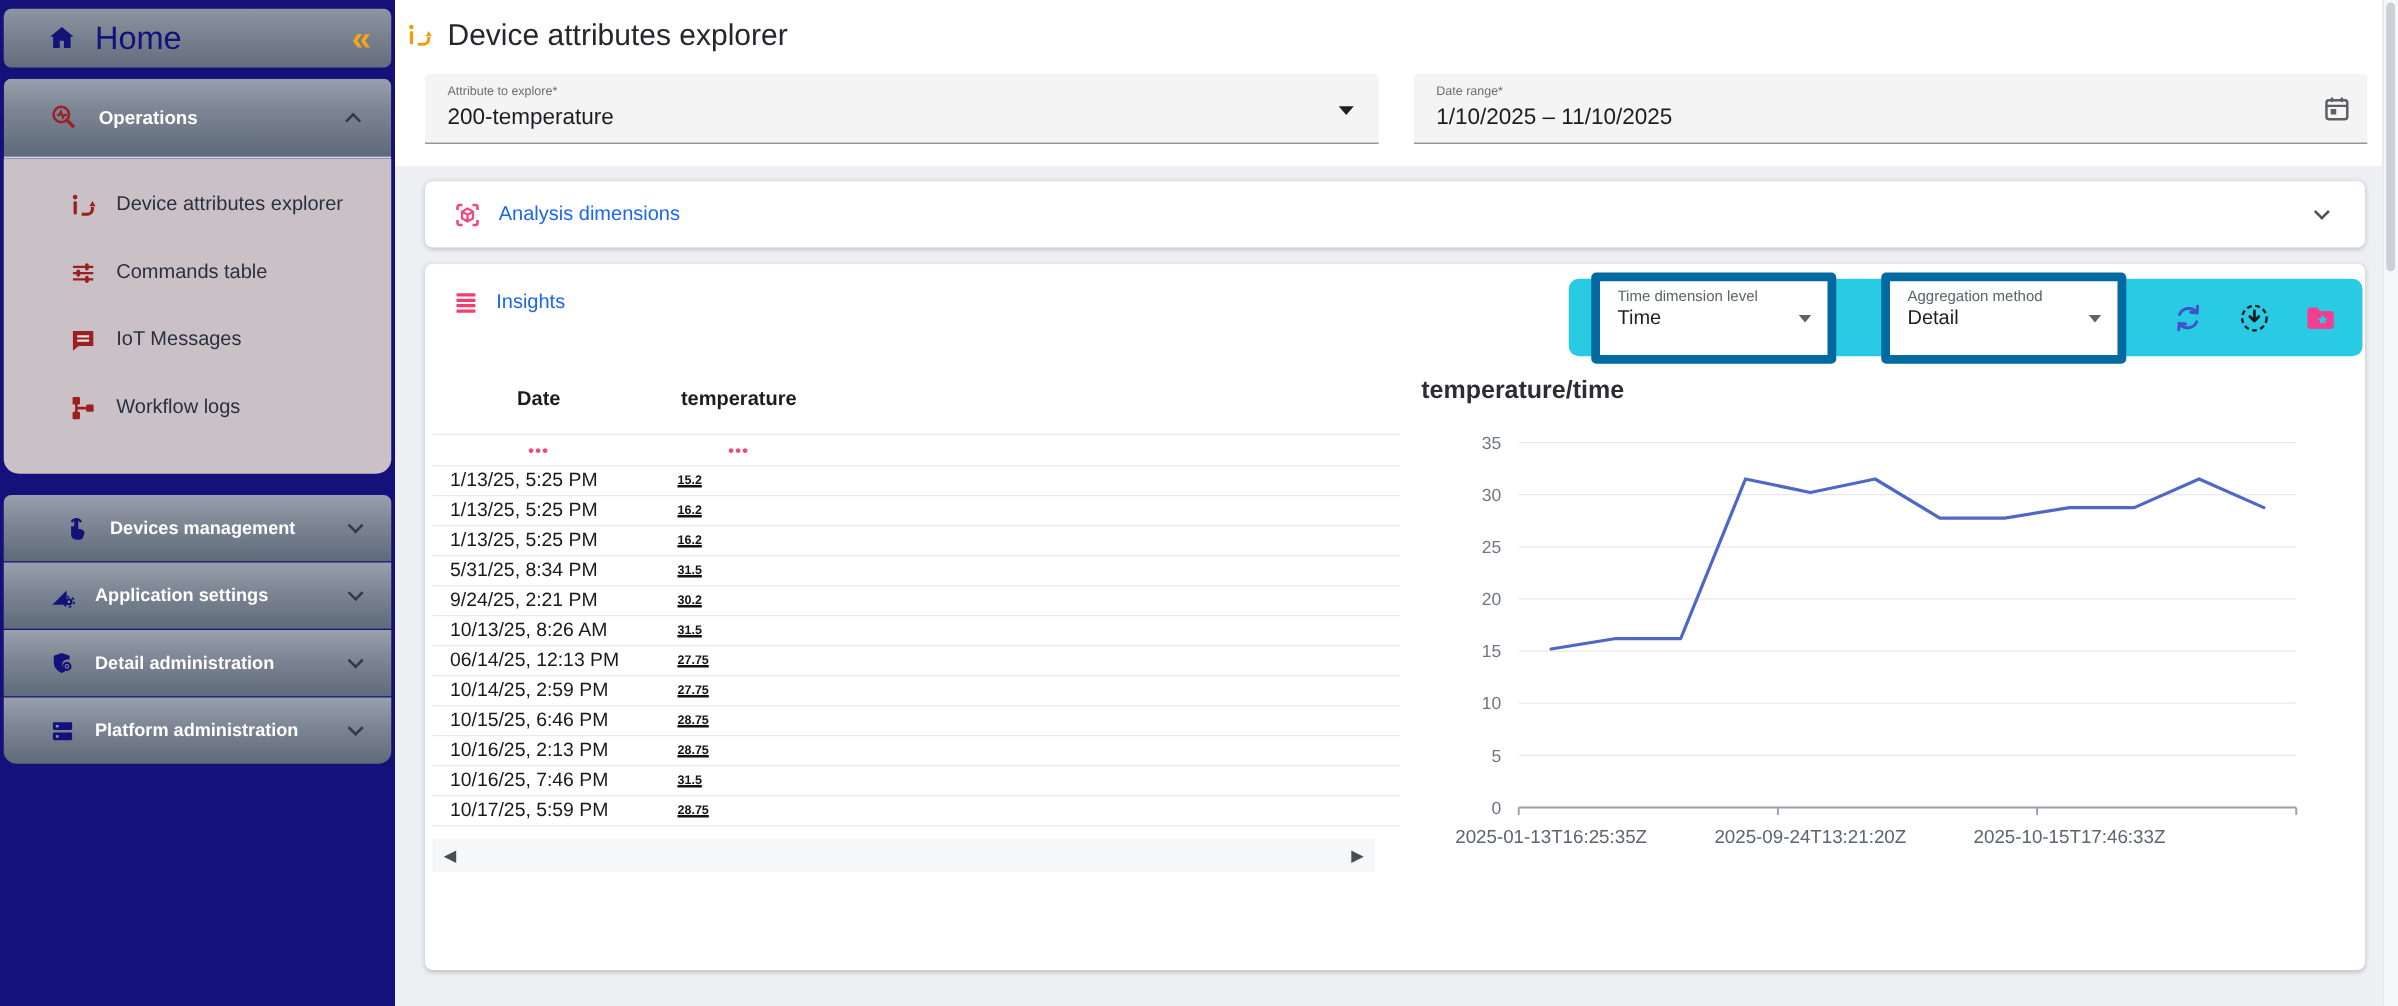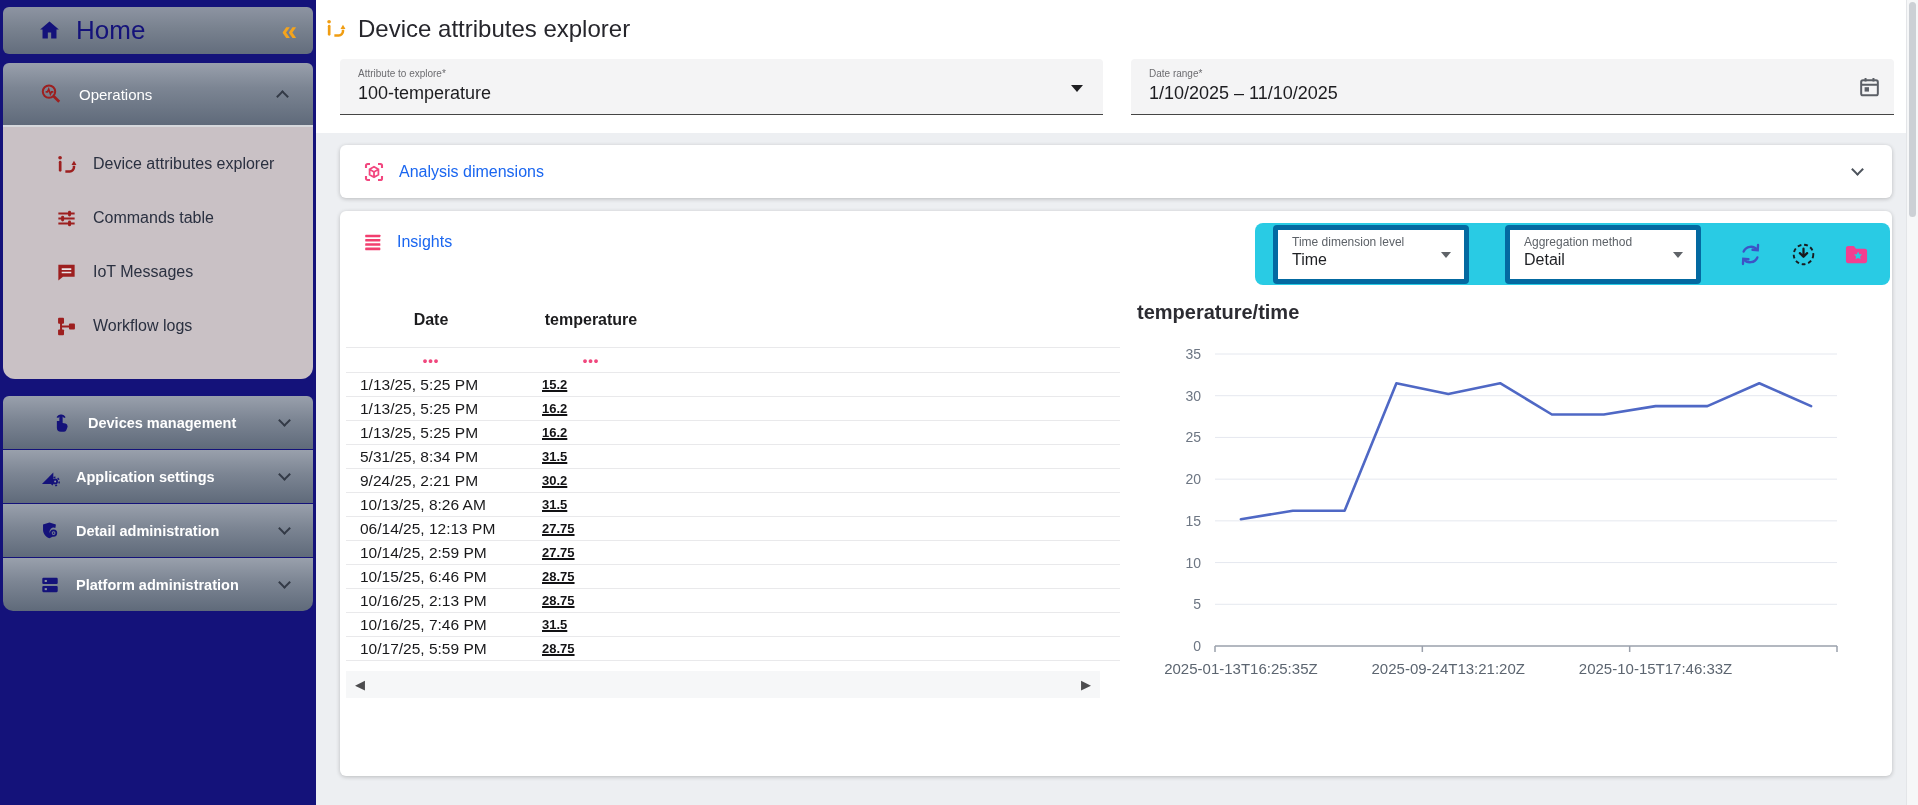--- a/index.html
+++ b/index.html
@@ -11,21 +11,21 @@
     background:#14127a; z-index:5; }
   .home-row { margin:7px 3px 0; height:47px; border-radius:6px;
     background:linear-gradient(180deg,#8d94a2 0%,#79828f 45%,#636d7d 100%);
     display:flex; align-items:center; gap:14px; padding:0 16px 0 34px; cursor:pointer; }
   .home-label { color:#14127a; font-size:26px; font-weight:500; }
   .collapse-glyph { margin-left:auto; color:#f5a41c; font-size:28px; font-weight:700; line-height:1; }
   .ops-row { margin:9px 3px 0; height:64px; border-radius:6px 6px 0 0;
     background:linear-gradient(180deg,#99a0ac 0%,#7c8593 40%,#5f6a7a 100%);
     display:flex; align-items:center; gap:16px; padding:0 26px 0 36px; cursor:pointer;
     border-bottom:2px solid #d6d8dc; }
-  .ops-label { color:#ffffff; font-size:15px; font-weight:400; }
+  .ops-label { color:#ffffff; font-size:15px; font-weight:700; }
   .submenu { margin:0 3px; background:#c9c1c5; border-radius:0 0 12px 12px; padding:10px 0 26px; }
   .sm-item { height:54px; display:flex; align-items:center; gap:15px;
     padding-left:52px; cursor:pointer; }
   .sm-label { color:#2a3040; font-size:16px; }
   .section-rows { margin-top:17px; }
   .sec-row { margin:0 3px 1px; height:53px;
     background:linear-gradient(180deg,#99a0ac 0%,#7c8593 45%,#5f6a7a 100%);
     display:flex; align-items:center; gap:15px; padding:0 24px 0 36px; cursor:pointer; }
   .sec-row:first-child { border-radius:6px 6px 0 0;padding-left:48px; }
   .sec-row:last-child  { border-radius:0 0 10px 10px; }
@@ -58,42 +58,42 @@
     display:flex; align-items:center; gap:13px; padding:0 22px; cursor:pointer; }
   .blue-label { color:#1a66f0; font-size:16px; font-weight:400; }
   .analysis-card .chev { border-color:#4d535c; }
 
   .insights-card { margin:13px 14px 0 24px; height:565px; background:#fff;
     border-radius:6px; box-shadow:0 1px 4px rgba(0,0,0,.22); position:relative; }
   .insights-header { display:flex; align-items:flex-start; padding:12px 2px 0 22px; }
   .insights-title { display:flex; align-items:center; gap:13px; margin-top:8px; }
   .toolbar { margin-left:auto; background:#29cbe4; border-radius:8px;
     display:flex; align-items:center; gap:36px; padding:8px 20px 8px 18px; height:62px; }
-  .tb-select { background:#fff; border:5px solid #0369a1; border-radius:4px;
-    width:196px; padding:5px 34px 10px 14px; position:relative; cursor:pointer; }
+  .tb-select { background:#fff; border:7px solid #0369a1; border-radius:4px;
+    width:196px; padding:5px 34px 20px 14px; position:relative; cursor:pointer; }
   .tb-select-label { font-size:12px; color:#5d6268; }
   .tb-select-value { font-size:16px; color:#1d1f23; margin-top:2px; }
   .tb-arrow { position:absolute; right:13px; top:50%; margin-top:-2px; width:0; height:0;
     border-left:5.5px solid transparent; border-right:5.5px solid transparent;
     border-top:6.5px solid #5f6368; }
   .tb-icons { display:flex; align-items:center; gap:26px; }
   .tb-icon-btn { cursor:pointer; display:inline-flex; }
 
   .insights-body { display:flex; padding-top:2px; }
   .table-panel { width:780px; padding:24px 0 0 6px; }
   .t-head { display:grid; grid-template-columns:170px 150px; margin-bottom:18px; }
   .t-head div { text-align:center; font-size:16px; font-weight:700; color:#1c1c1e; }
   .t-filter { display:grid; grid-template-columns:170px 150px; height:26px; align-items:center;
     border-top:1px solid #e9e9eb; border-bottom:1px solid #e9e9eb; }
   .t-filter span { text-align:center; color:#f0487e; font-weight:700; font-size:13px;
     letter-spacing:1px; cursor:pointer; }
   .t-row { display:grid; grid-template-columns:170px 150px; height:24px; align-items:center;
     border-bottom:1px solid #e9e9eb; }
   .t-date { padding-left:14px; font-size:15.5px; color:#19191b; }
-  .t-temp { padding-left:26px; font-size:13px; color:#131315; font-weight:700;
+  .t-temp { padding-left:26px; font-size:10px; color:#131315; font-weight:700;
     text-decoration:underline; text-decoration-thickness:2px; cursor:pointer; }
   .scroll-strip { margin:10px 0 0 0; width:754px; height:27px; background:#f6f7f8;
     display:flex; align-items:center; justify-content:space-between; padding:0 9px; }
   .pg-arrow { color:#4c4c4e; font-size:13px; cursor:pointer; }
 
   .chart-panel { flex:1; padding:14px 0 0 17px; }
   .chart-title { font-size:20px; font-weight:700; color:#2c2c32; margin-bottom:4px; }
 
   
   .scrollbar-track { position:absolute; right:0; top:0; width:12px; height:805px;
@@ -243,21 +243,21 @@
             <rect x="4" y="8.2" width="2.8" height="11.3" rx="1.4" fill="#f09d12"></rect>
             <path d="M10.8 19.2h4.7a4.3 4.3 0 0 0 4.3-4.3v-1.7" fill="none" stroke="#f09d12" stroke-width="2.6"></path>
             <path d="M17.2 12.6h5.2l-2.6-4.4z" fill="#f09d12"></path>
           </svg>
         </span>
       <span class="page-title">Device attributes explorer</span>
     </div>
     <div class="fields-row">
       <div class="field">
         <div class="field-label">Attribute to explore*</div>
-        <div class="field-value">100-temperature</div>
+        <div class="field-value">200-temperature</div>
         <span class="sel-arrow"></span>
       </div>
       <div class="field">
         <div class="field-label">Date range*</div>
         <div class="field-value">1/10/2025  –  11/10/2025</div>
         <span class="cal-btn icn">
             <svg viewBox="0 0 24 24" width="25" height="25" fill="none" stroke="#5b5f66" stroke-width="1.9">
               <rect x="4" y="5.5" width="16" height="14.5" rx="1.8"></rect>
               <path d="M4 9.8h16M8.2 3.4v3.4M15.8 3.4v3.4"></path>
               <rect x="7.3" y="12.2" width="4.2" height="4.2" fill="#5b5f66" stroke="none"></rect>

